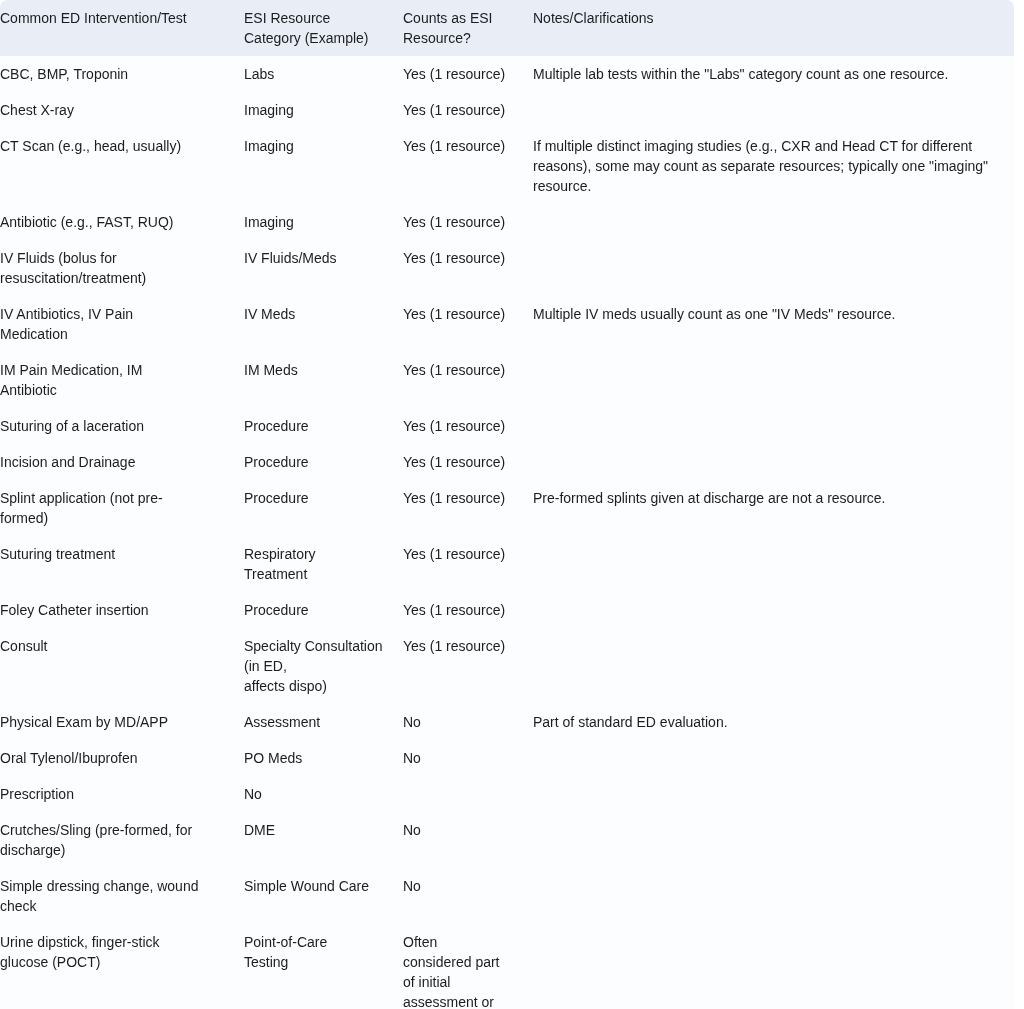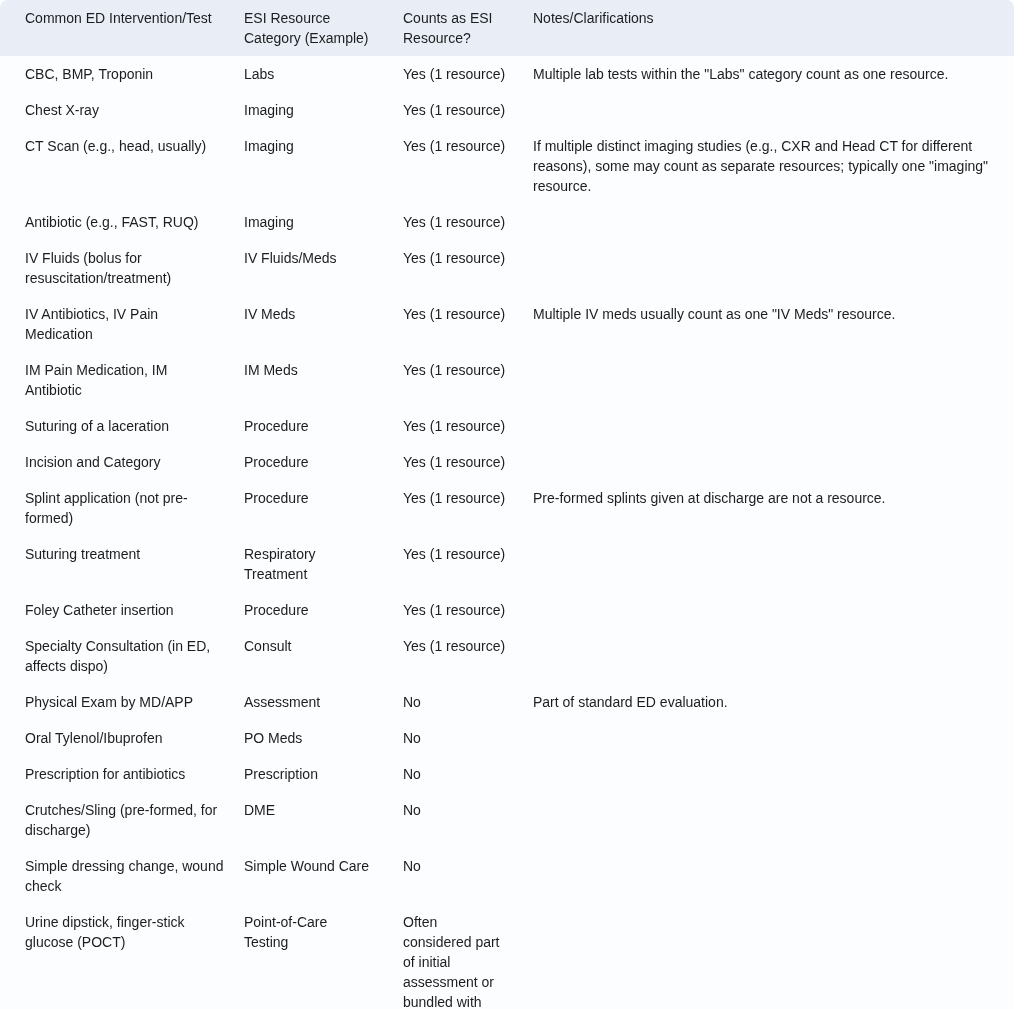--- a/index.html
+++ b/index.html
@@ -32,21 +32,21 @@
     font-weight: 500;
     color: #1c1d1f;
   }
   .cell {
     font-size: 14px;
     line-height: 20px;
     color: #1c1d1f;
     white-space: pre-line;
     overflow: hidden;
   }
-  .c1 { padding-left: 25px; padding-right: 14px; }
+  .c1 { padding-left: 0; padding-right: 14px; }
   .c2 { padding-right: 12px; }
   .c3 { padding-right: 10px; }
   .c4 { padding-right: 24px; white-space: normal; }
 </style>
 </head>
 <body>
 
 <div class="page">
   <div class="table">
 
@@ -112,21 +112,21 @@
     </div>
 
     <div class="row">
       <div class="cell c1">Suturing of a laceration</div>
       <div class="cell c2">Procedure</div>
       <div class="cell c3">Yes (1 resource)</div>
       <div class="cell c4"></div>
     </div>
 
     <div class="row">
-      <div class="cell c1">Incision and Category</div>
+      <div class="cell c1">Incision and Drainage</div>
       <div class="cell c2">Procedure</div>
       <div class="cell c3">Yes (1 resource)</div>
       <div class="cell c4"></div>
     </div>
 
     <div class="row">
       <div class="cell c1">Splint application (not pre-
 formed)</div>
       <div class="cell c2">Procedure</div>
       <div class="cell c3">Yes (1 resource)</div>
@@ -142,43 +142,42 @@
     </div>
 
     <div class="row">
       <div class="cell c1">Foley Catheter insertion</div>
       <div class="cell c2">Procedure</div>
       <div class="cell c3">Yes (1 resource)</div>
       <div class="cell c4"></div>
     </div>
 
     <div class="row">
+      <div class="cell c2">Consult</div>
       <div class="cell c1">Specialty Consultation (in ED,
 affects dispo)</div>
-      <div class="cell c2">Consult</div>
       <div class="cell c3">Yes (1 resource)</div>
       <div class="cell c4"></div>
     </div>
 
     <div class="row">
       <div class="cell c1">Physical Exam by MD/APP</div>
       <div class="cell c2">Assessment</div>
       <div class="cell c3">No</div>
       <div class="cell c4">Part of standard ED evaluation.</div>
     </div>
 
     <div class="row">
       <div class="cell c1">Oral Tylenol/Ibuprofen</div>
       <div class="cell c2">PO Meds</div>
       <div class="cell c3">No</div>
       <div class="cell c4"></div>
     </div>
 
     <div class="row">
-      <div class="cell c1">Prescription for antibiotics</div>
       <div class="cell c2">Prescription</div>
       <div class="cell c3">No</div>
       <div class="cell c4"></div>
     </div>
 
     <div class="row">
       <div class="cell c1">Crutches/Sling (pre-formed, for
 discharge)</div>
       <div class="cell c2">DME</div>
       <div class="cell c3">No</div>

